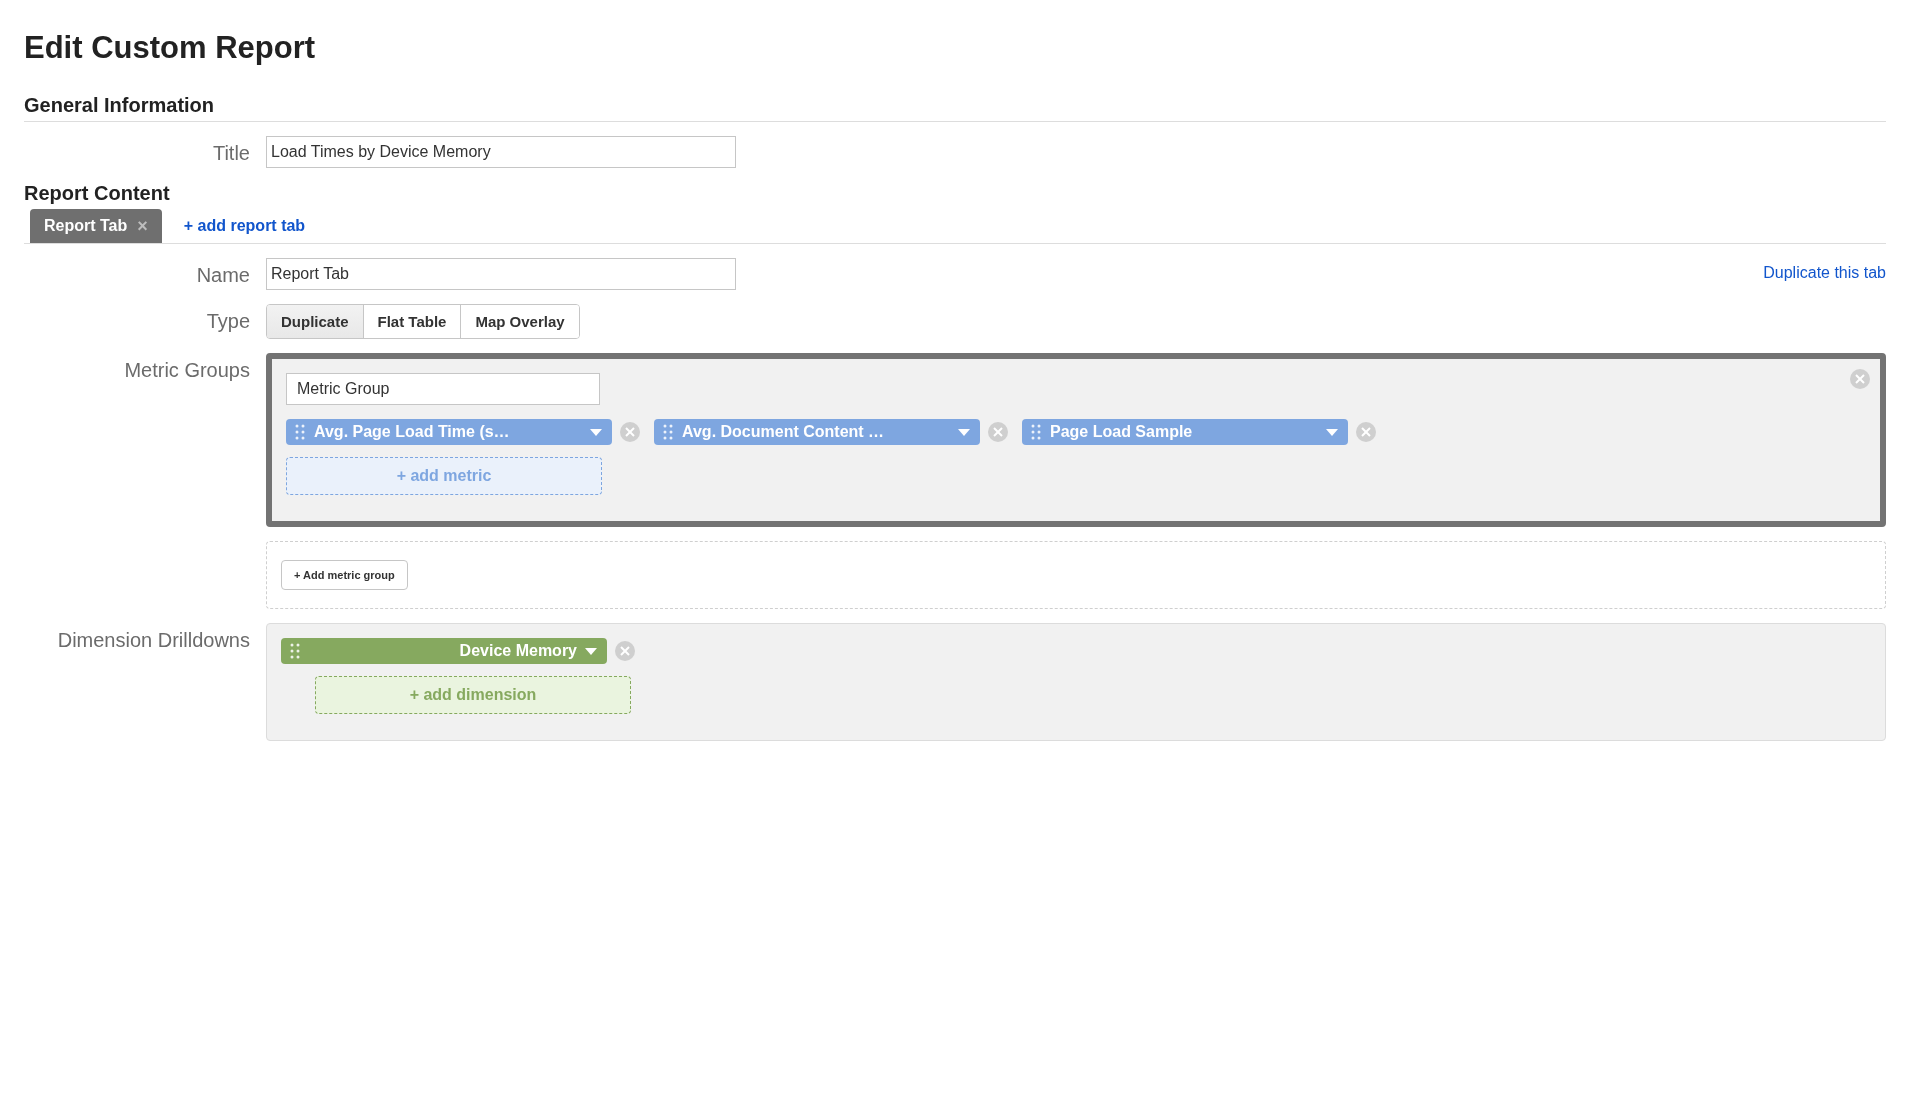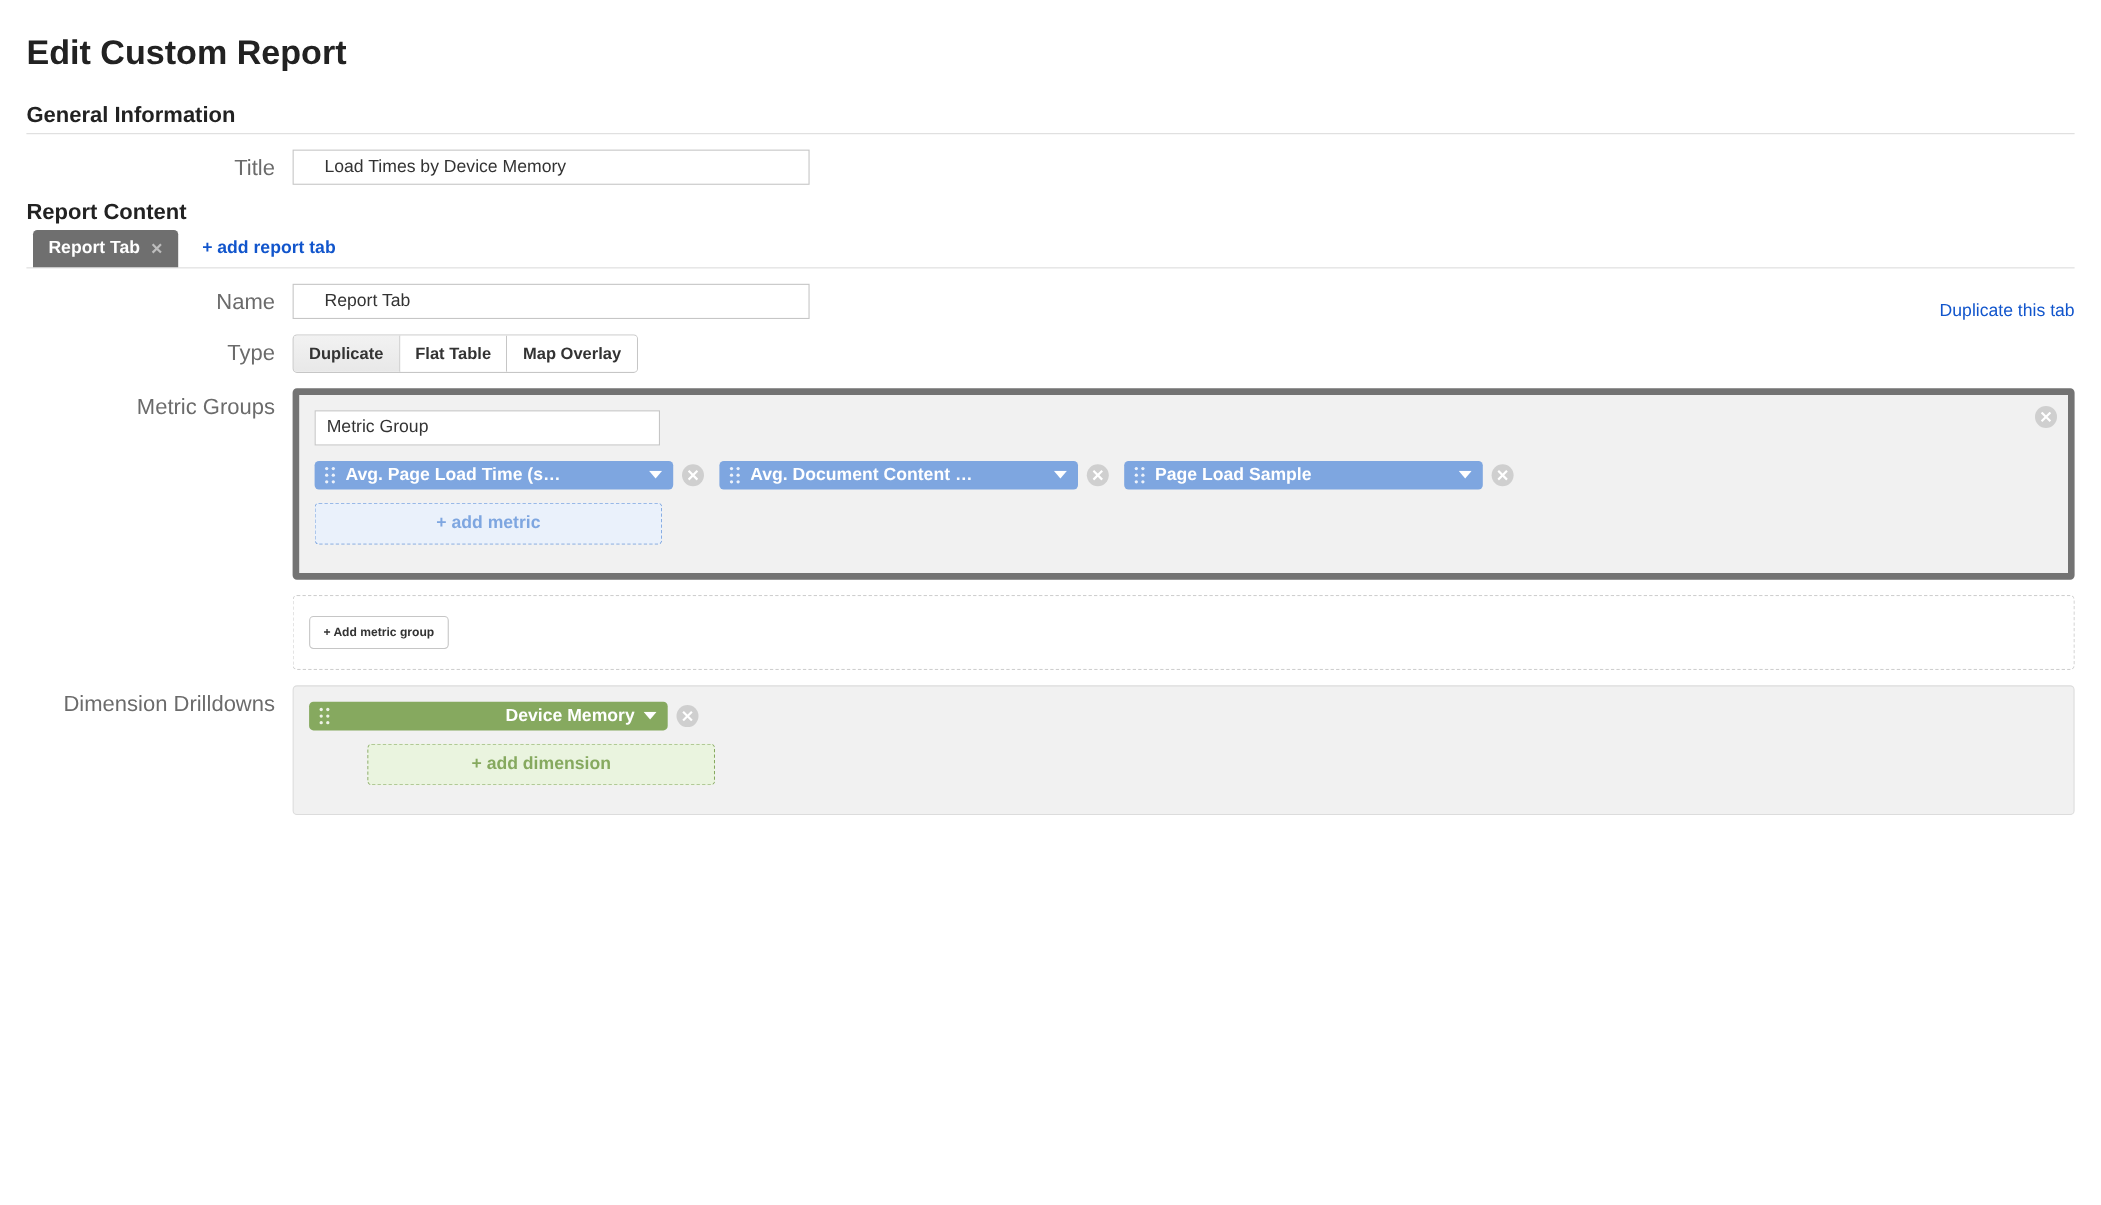--- a/index.html
+++ b/index.html
@@ -41,21 +41,21 @@
     padding-right: 16px;
   }
   .form-content {
     flex: 1;
     position: relative;
   }
   .text-input {
     width: 470px;
     border: 1px solid #c6c6c6;
     font-size: 16px;
-    padding: 6px 28px;
+    padding: 6px 4px;
     color: #333;
   }
   .tabbar {
     display: flex;
     align-items: center;
     border-bottom: 1px solid #ddd;
     margin-bottom: 14px;
   }
   .tab {
     background: #6f6f6f;
@@ -79,21 +79,21 @@
   .add-tab-link {
     color: #1155cc;
     font-weight: 700;
     font-size: 16px;
     margin-left: 22px;
     cursor: pointer;
   }
   .dup-link {
     position: absolute;
     right: 0;
-    top: 16px;
+    top: 6px;
     color: #1155cc;
     font-size: 16px;
     cursor: pointer;
   }
   .type-toggle {
     display: inline-flex;
     border: 1px solid #c6c6c6;
     border-radius: 4px;
     overflow: hidden;
   }
@@ -205,21 +205,20 @@
   }
   .add-chip.metric {
     border: 1px dashed #7ea6e0;
     background: #eaf1fb;
     color: #7ea6e0;
   }
   .add-chip.dim {
     border: 1px dashed #86a95f;
     background: #eaf4df;
     color: #86a95f;
-    margin-left: 19px;
   }
   .dashed-panel {
     border: 1px dashed #cfcfcf;
     border-radius: 4px;
     padding: 18px 14px;
     margin-top: 14px;
   }
   .add-group-btn {
     border: 1px solid #c6c6c6;
     background: #fff;

